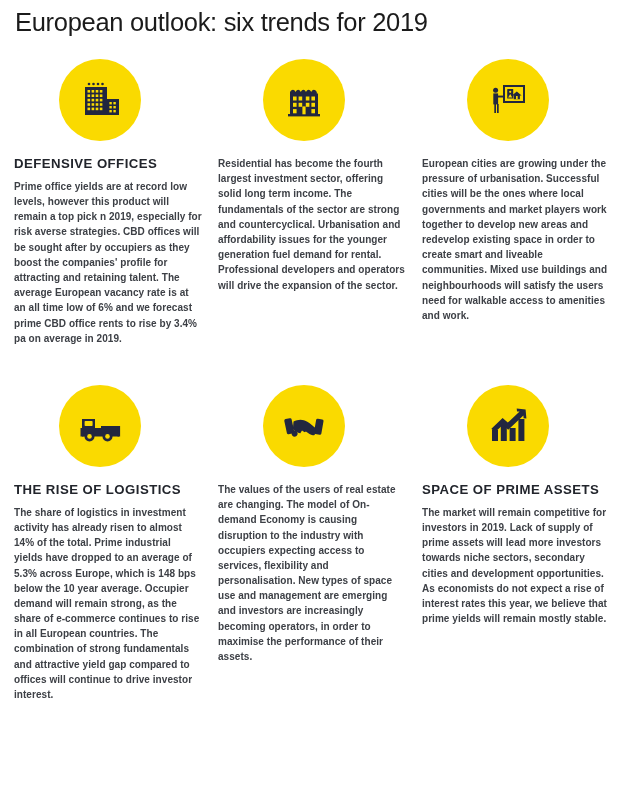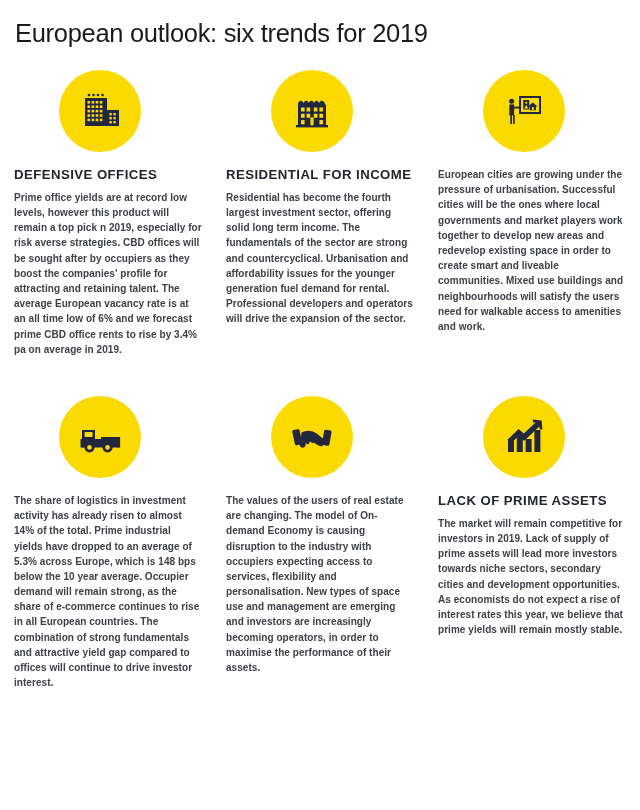--- a/index.html
+++ b/index.html
@@ -10,39 +10,39 @@
     background: #ffffff;
     font-family: "Liberation Sans", sans-serif;
     overflow: hidden;
   }
 
   .page {
     width: 640px;
     height: 706px;
     position: relative;
     background: #ffffff;
-    padding: 12px 14px;
+    padding: 1px 14px;
   }
 
   
   .page-title {
     font-size: 25.5px;
     font-weight: 400;
     color: #1b1b1b;
     letter-spacing: -0.3px;
     line-height: 1.1;
     padding-top: 7px;
     padding-left: 1px;
   }
 
   
   .grid {
     display: grid;
     grid-template-columns: 204px 204px 204px;
-    column-gap: 8px;
+    column-gap: 0px;
     margin-top: 8px;
   }
 
   .cell {
     padding-right: 16px;
   }
 
   .cell.row2 { padding-top: 16px; }
 
   
@@ -162,21 +162,20 @@
                   <rect x="21.8" y="22.8" width="3.6" height="4"></rect>
                   <rect x="27.4" y="22.8" width="3.6" height="4"></rect>
                 <rect x="9" y="29.1" width="3.6" height="4.2"></rect>
                   <rect x="27.4" y="29.1" width="3.6" height="4.2"></rect>
                 <rect x="18.4" y="26.4" width="3.2" height="7.9"></rect>
               </g>
             </svg>
           </span>
         </div>
       </div>
-      <div class="card-title">RESIDENTIAL FOR INCOME</div>
       <div class="card-body">Residential has become the fourth largest investment sector, offering solid long term income. The fundamentals of the sector are strong and countercyclical. Urbanisation and affordability issues for the younger generation fuel demand for rental. Professional developers and operators will drive the expansion of the sector.</div>
     </div>
 
     <div class="cell">
       <div class="badge-wrap">
         <div class="badge">
           <span>
             <svg width="44" height="44" viewBox="0 0 44 44">
               <g fill="#22273F">
                 <rect x="17" y="7" width="22" height="18"></rect>
@@ -223,20 +222,21 @@
               </g>
               <g fill="#FADA00">
                 <circle cx="13.5" cy="30.4" r="2.3"></circle>
                 <circle cx="31.5" cy="30.4" r="2.3"></circle>
                 <rect x="8.6" y="15" width="8" height="5" rx="0.8"></rect>
               </g>
             </svg>
           </span>
         </div>
       </div>
+      <div class="card-title">THE RISE OF LOGISTICS</div>
       <div class="card-body">The share of logistics in investment activity has already risen to almost 14% of the total. Prime industrial yields have dropped to an average of 5.3% across Europe, which is 148 bps below the 10 year average. Occupier demand will remain strong, as the share of e-commerce continues to rise in all European countries. The combination of strong fundamentals and attractive yield gap compared to offices will continue to drive investor interest.</div>
     </div>
 
     <div class="cell row2">
       <div class="badge-wrap">
         <div class="badge">
           <span>
             <svg width="48" height="40" viewBox="0 0 48 40">
               <g fill="#22273F">
                 <rect x="5.5" y="12.5" width="7.5" height="15.5" rx="1.6" transform="rotate(-12 9.2 20.2)"></rect>
@@ -265,18 +265,18 @@
                 <rect x="6" y="25" width="6" height="11"></rect>
                 <rect x="14.8" y="20" width="6" height="16"></rect>
                 <rect x="23.6" y="23" width="6" height="13"></rect>
                 <rect x="32.4" y="14" width="6" height="22"></rect>
                 <path d="M5.4 23.8 L16.6 13 L21.8 17.6 L33.6 6.6 L31 6.4 L30.7 3.6 L39.6 4.6 L40.4 13.4 L37.6 13.2 L37.4 10.6 L22.2 24.8 L16.8 20 L8.6 27.6 Z"></path>
               </g>
             </svg>
           </span>
         </div>
       </div>
-      <div class="card-title">LACK OF PRIME ASSETS</div>
+      <div class="card-title">SPACE OF PRIME ASSETS</div>
       <div class="card-body">The market will remain competitive for investors in 2019. Lack of supply of prime assets will lead more investors towards niche sectors, secondary cities and development opportunities. As economists do not expect a rise of interest rates this year, we believe that prime yields will remain mostly stable.</div>
     </div>
   </div>
 
 </div>
 
 </body></html>

